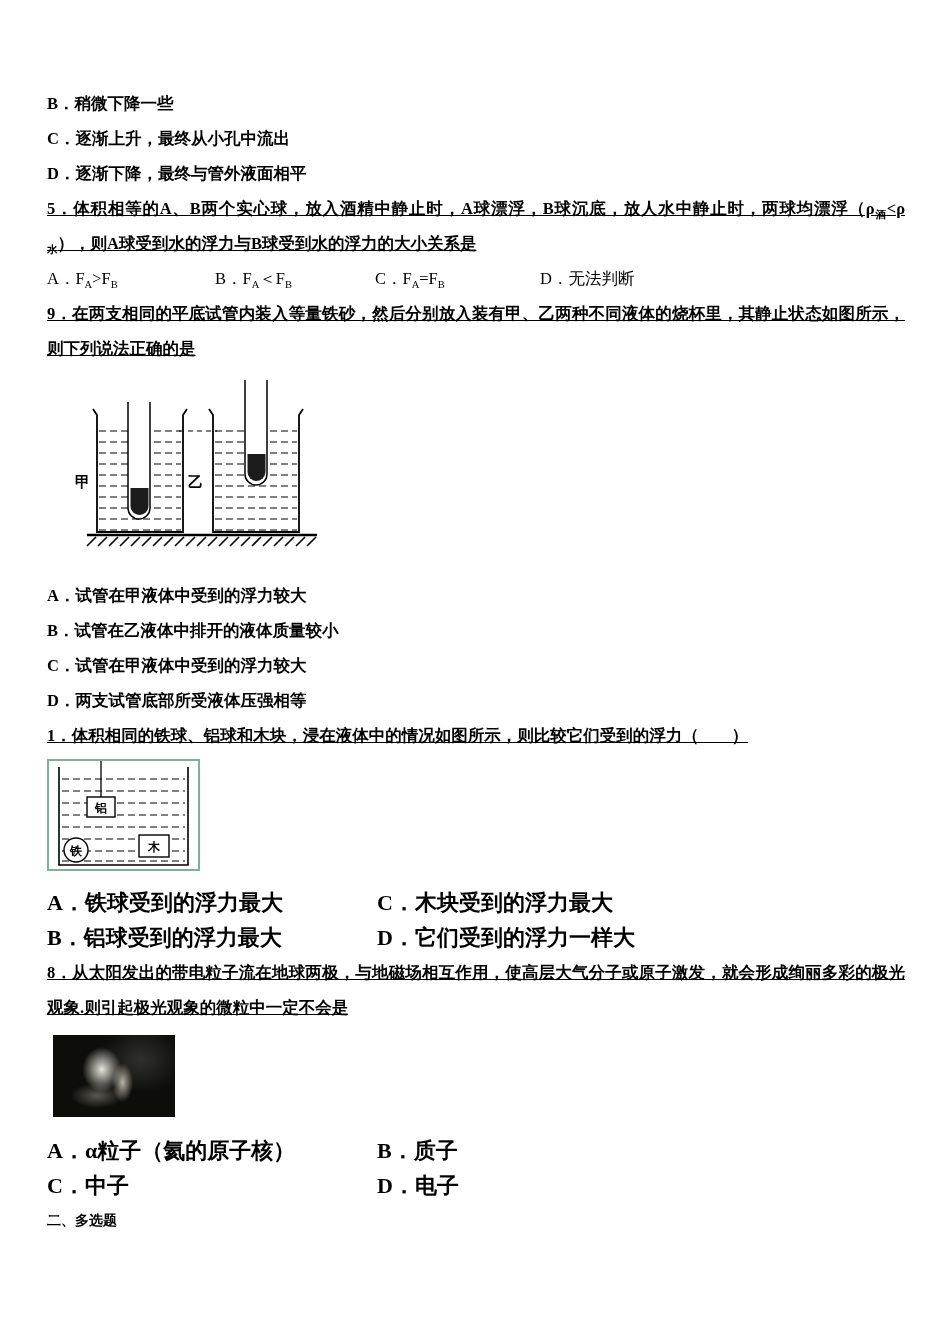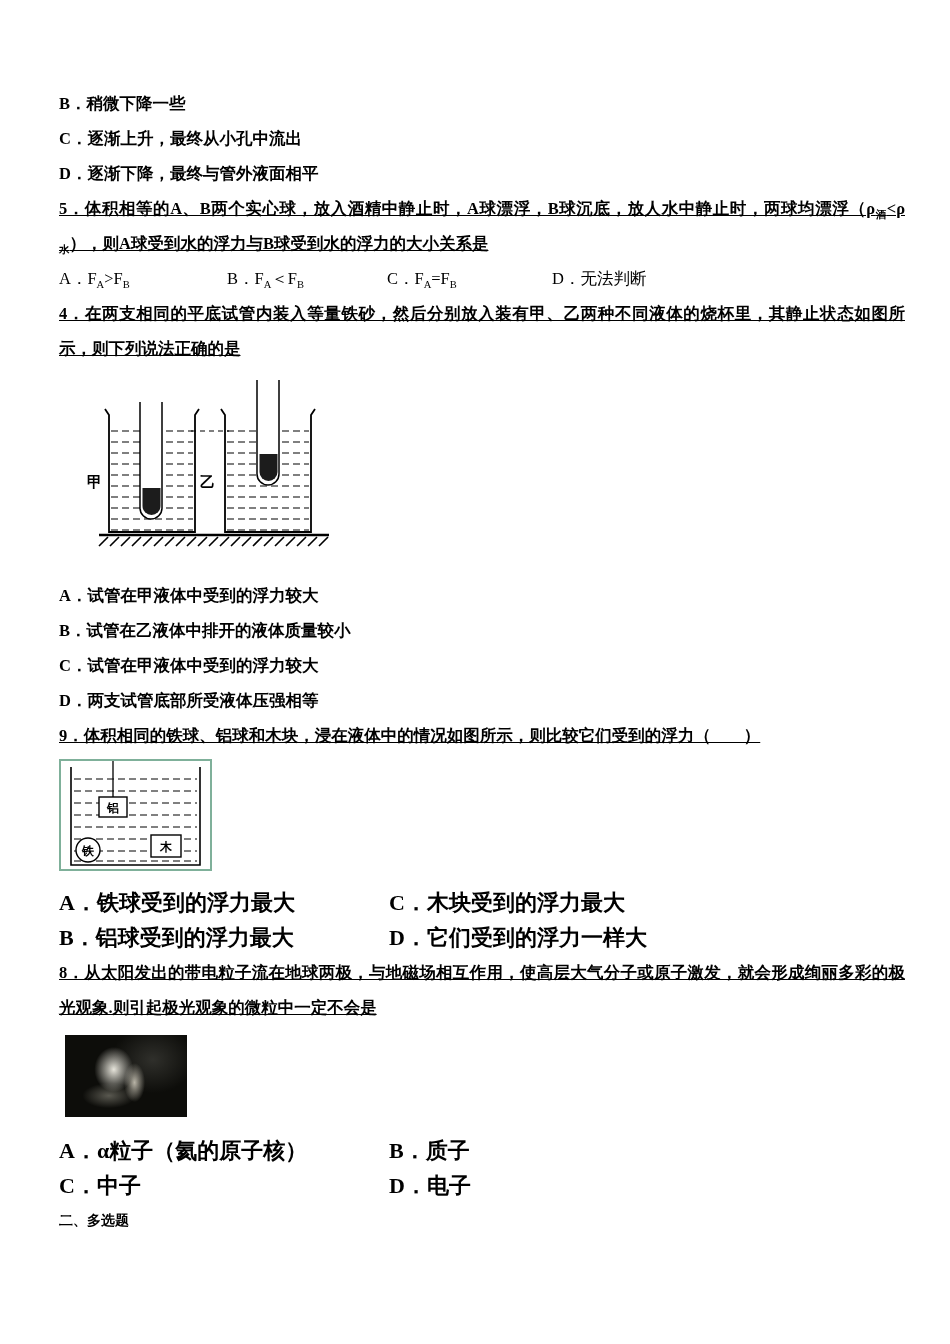--- a/index.html
+++ b/index.html
@@ -4,21 +4,21 @@
 <style>
   * { margin:0; padding:0; box-sizing:border-box; }
   html,body { background:#ffffff; }
   body {
     width:950px; height:1344px;
     font-family:"Liberation Serif","DejaVu Serif",serif;
     color:#000;
     overflow:hidden;
     position:relative;
   }
-  .page { padding:86px 45px 0 47px;margin-left:12px; }
+  .page { padding:86px 45px 0 47px; }
   .opt-line, .stem {
     font-size:16.5px;
     line-height:35px;
     font-weight:700;
   }
   .stem { text-align:justify;text-decoration:underline; }
   sub.sb { font-size:10.5px; line-height:0; font-weight:inherit; }
   .q5-opts { font-size:16.5px; line-height:35px; font-weight:400; white-space:nowrap; }
   .q5opt { display:inline-block; }
   .q5opt.w1 { width:168px; }
@@ -59,21 +59,21 @@
   <div class="opt-line">B．稍微下降一些</div>
   <div class="opt-line">C．逐渐上升，最终从小孔中流出</div>
   <div class="opt-line">D．逐渐下降，最终与管外液面相平</div>
 
   <p class="stem"><span>5．体积相等的A、B两个实心球，放入酒精中静止时，A球漂浮，B球沉底，放人水中静止时，两球均漂浮（ρ</span><sub class="sb">酒</sub><span>&lt;ρ</span><sub class="sb">水</sub><span>），则A球受到水的浮力与B球受到水的浮力的大小关系是</span></p>
 
   <div class="q5-opts">
     <span class="q5opt w1"><span>A．F</span><sub class="sb">A</sub><span>&gt;F</span><sub class="sb">B</sub></span><span class="q5opt w2"><span>B．F</span><sub class="sb">A</sub><span>＜F</span><sub class="sb">B</sub></span><span class="q5opt w3"><span>C．F</span><sub class="sb">A</sub><span>=F</span><sub class="sb">B</sub></span><span class="q5opt"><span>D．无法判断</span></span>
   </div>
 
-  <p class="stem">4．在两支相同的平底试管内装入等量铁砂，然后分别放入装有甲、乙两种不同液体的烧杯里，其静止状态如图所示，则下列说法正确的是</p>
+  <p class="stem">9．在两支相同的平底试管内装入等量铁砂，然后分别放入装有甲、乙两种不同液体的烧杯里，其静止状态如图所示，则下列说法正确的是</p>
 
   <div class="fig6">
     <svg width="250" height="172" viewBox="0 0 250 172">
 
       <path d="M26 55H108M26 66H108M26 77H108M26 88H108M26 99H108M26 110H108M26 121H108M26 132H108M26 143H108M26 154H108" stroke="#000" stroke-width="1.1" stroke-dasharray="7 4" fill="none"></path>
 
       <path d="M142 55H224M142 66H224M142 77H224M142 88H224M142 99H224M142 110H224M142 121H224M142 132H224M142 143H224M142 154H224" stroke="#000" stroke-width="1.1" stroke-dasharray="7 4" fill="none"></path>
 
       <line x1="106" y1="55" x2="144" y2="55" stroke="#000" stroke-width="1.1" stroke-dasharray="5 4"></line>
 
@@ -93,21 +93,21 @@
       <text x="2" y="111" font-size="15">甲</text>
       <text x="115" y="111" font-size="15">乙</text>
     </svg>
   </div>
 
   <div class="opt-line">A．试管在甲液体中受到的浮力较大</div>
   <div class="opt-line">B．试管在乙液体中排开的液体质量较小</div>
   <div class="opt-line">C．试管在甲液体中受到的浮力较大</div>
   <div class="opt-line">D．两支试管底部所受液体压强相等</div>
 
-  <p class="stem">9．体积相同的铁球、铝球和木块，浸在液体中的情况如图所示，则比较它们受到的浮力（　　）</p>
+  <p class="stem">1．体积相同的铁球、铝球和木块，浸在液体中的情况如图所示，则比较它们受到的浮力（　　）</p>
 
   <div class="fig7-box" style="border-color: rgb(127, 176, 154);">
     <svg width="149" height="108" viewBox="0 0 149 108">
 
       <path d="M13 18H136M13 30H136M13 42H136M13 54H136M13 66H136M13 78H136M13 90H136M13 100H136" stroke="#000" stroke-width="1" stroke-dasharray="7 4" fill="none"></path>
 
       <path d="M10 6 L10 104 L139 104 L139 6" stroke="#000" stroke-width="1.6" fill="none"></path>
 
       <line x1="52" y1="0" x2="52" y2="36" stroke="#000" stroke-width="1.3"></line>
 

